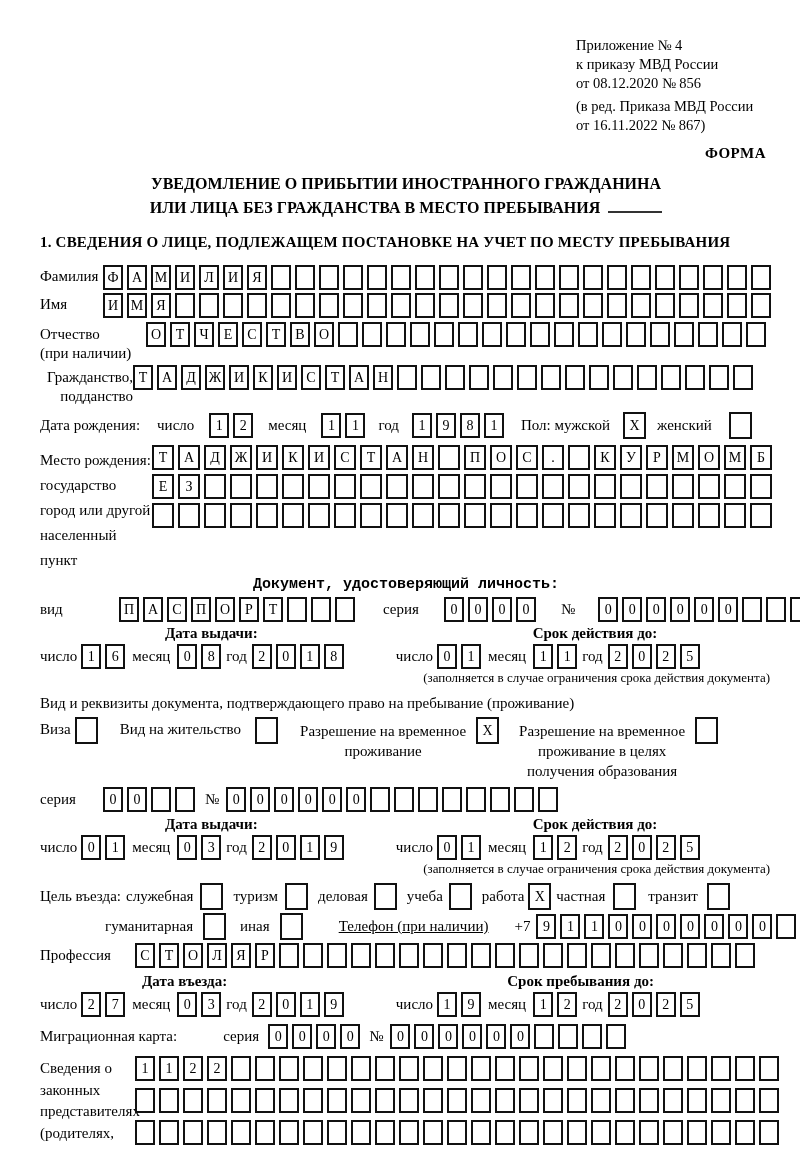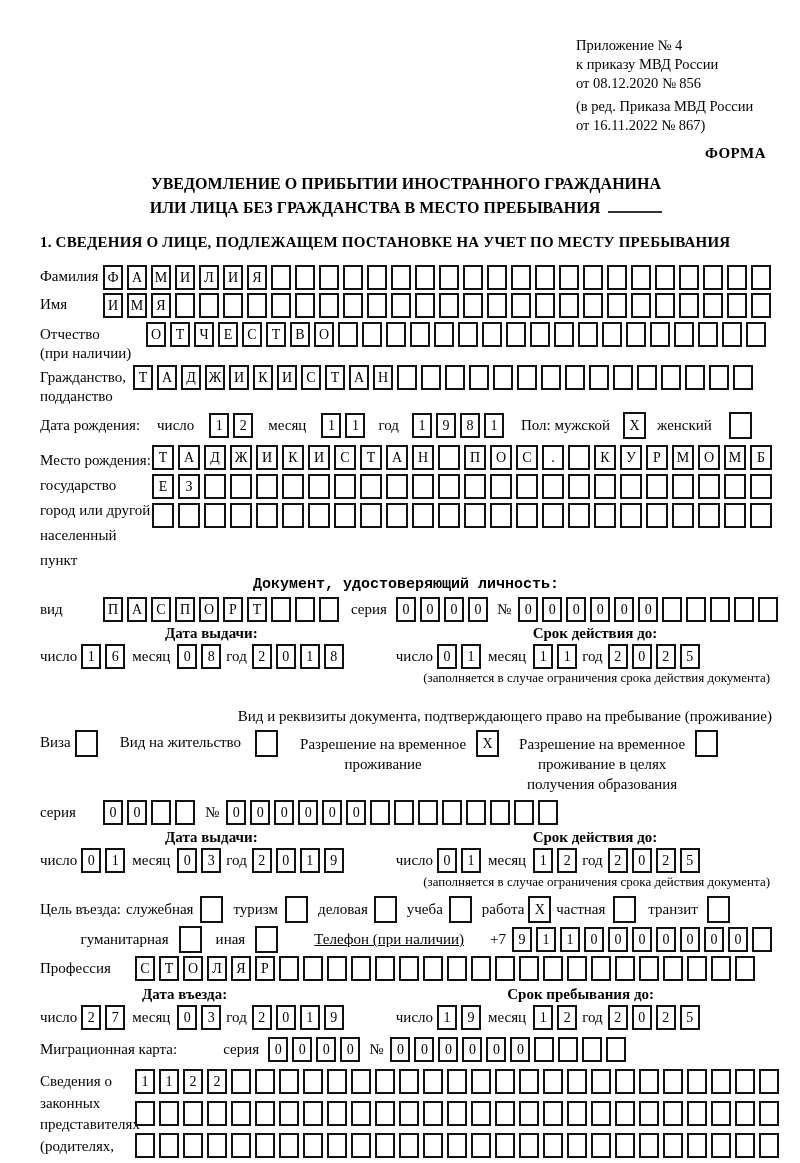--- a/index.html
+++ b/index.html
@@ -144,21 +144,21 @@
         <span class="cell"></span>
         <span class="cell"></span>
         <span class="cell"></span>
         <span class="cell"></span>
         <span class="cell"></span>
         <span class="cell"></span>
       </span>
   </div>
 
   <div class="row" style="margin-top:2px;">
-    <span class="lbl stack" style="width:93px;padding-top:3px;line-height:19px;">
+    <span class="lbl stack" style="width:93px;padding-top:3px;line-height:19px;text-align:right;">
       <div>Гражданство,</div>
       <div>подданство</div>
     </span>
     <span class="cells">
         <span class="cell">Т</span>
         <span class="cell">А</span>
         <span class="cell">Д</span>
         <span class="cell">Ж</span>
         <span class="cell">И</span>
         <span class="cell">К</span>
@@ -298,21 +298,21 @@
           <span class="cell"></span>
           <span class="cell"></span>
           <span class="cell"></span>
           <span class="cell"></span>
         </span>
     </span>
   </div>
 
   <div class="center-b">Документ, удостоверяющий личность:</div>
 
-  <div class="row" style="margin-top:3px;align-items:center;">
+  <div class="row" style="margin-top:3px;align-items:center;gap:16px;">
     <span class="lbl" style="width:63px;">вид</span>
     <span class="cells">
         <span class="cell">П</span>
         <span class="cell">А</span>
         <span class="cell">С</span>
         <span class="cell">П</span>
         <span class="cell">О</span>
         <span class="cell">Р</span>
         <span class="cell">Т</span>
         <span class="cell"></span>
@@ -379,21 +379,21 @@
     <span class="cells">
         <span class="cell">2</span>
         <span class="cell">0</span>
         <span class="cell">2</span>
         <span class="cell">5</span>
       </span>
   </div>
 
   <div class="note-r">(заполняется в случае ограничения срока действия документа)</div>
 
-  <div style="margin-top:18px;line-height:24px;text-align:right;">
+  <div style="margin-top:5px;line-height:24px;">
     <div>Вид и реквизиты документа, подтверждающего право на пребывание (проживание)</div>
   </div>
 
   <div class="row" style="margin-top:2px;">
     <span class="lbl" style="padding-top:4px;">Виза</span>
     <span class="cells cb" style="margin-left:4px;">
         <span class="cell"></span>
       </span>
     <span class="lbl" style="padding-top:4px;margin-left:22px;">Вид на жительство</span>
     <span class="cells cb" style="margin-left:14px;">
@@ -512,21 +512,21 @@
     <span class="lbl" style="margin-left:5px;">частная</span>
     <span class="cells cb" style="margin-left:8px;">
         <span class="cell"></span>
       </span>
     <span class="lbl" style="margin-left:12px;">транзит</span>
     <span class="cells cb" style="margin-left:9px;">
         <span class="cell"></span>
       </span>
   </div>
 
-  <div class="row" style="margin-top:3px;align-items:center;justify-content:flex-end;">
+  <div class="row" style="margin-top:3px;align-items:center;">
     <span class="lbl" style="margin-left:65px;">гуманитарная</span>
     <span class="cells cb" style="margin-left:10px;">
         <span class="cell"></span>
       </span>
     <span class="lbl" style="margin-left:14px;">иная</span>
     <span class="cells cb" style="margin-left:10px;">
         <span class="cell"></span>
       </span>
     <span class="lbl" style="margin-left:36px;text-decoration:underline;">Телефон (при наличии)</span>
     <span class="lbl" style="margin-left:26px;margin-right:6px;">+7</span>

